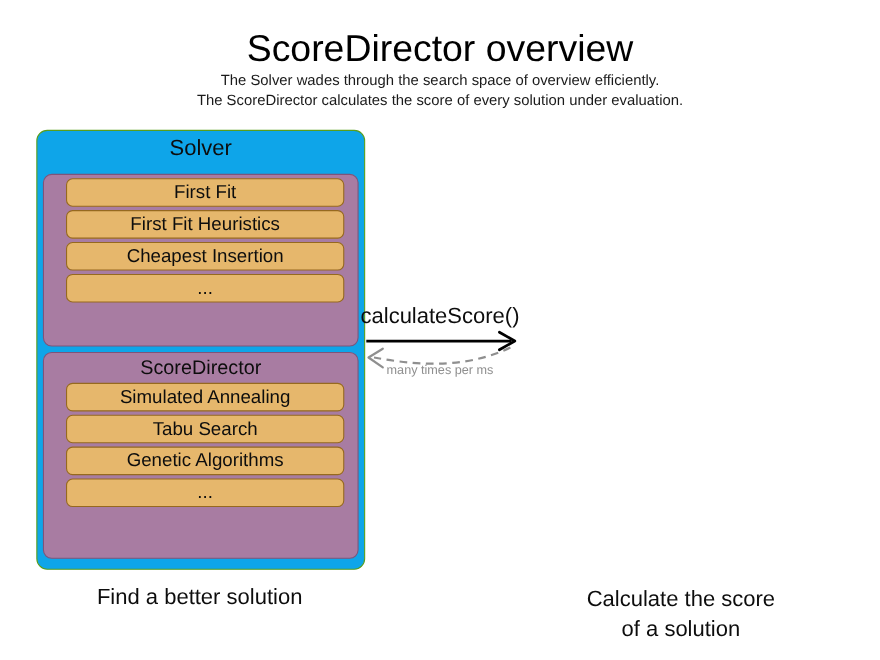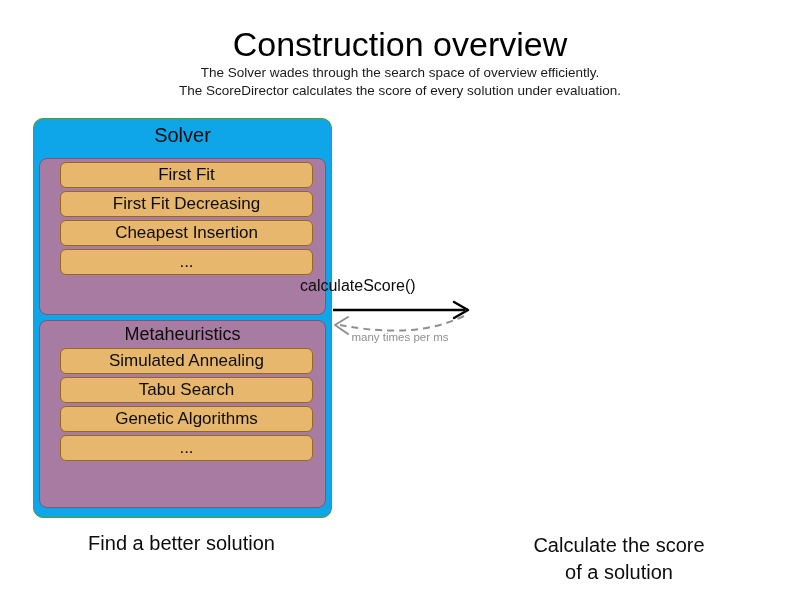--- a/index.html
+++ b/index.html
@@ -49,51 +49,51 @@
   #calc-incr   { top:206px; height:26px; line-height:26px; }
   #bavet-box {
     position:absolute; left:9px; top:27px; width:255px; height:26px; line-height:26px;
     background:#DEAB5C; border:1.5px solid #96691F; border-radius:6px;
     text-align:center; font-size:17px; color:#0d0d0d;
   }
 
   
   #arrow-svg { position:absolute; left:0; top:0; pointer-events:none; }
   #call-label { position:absolute; left:300px; width:200px; top:277px;
-    font-size:16px; color:#0d0d0d; }
+    text-align:center; font-size:20px; color:#0d0d0d; }
   #freq-label { position:absolute; left:300px; width:200px; top:331px;
     text-align:center; font-size:11.5px; color:#8F8F8F; }
 
   
   #solver-caption { position:absolute; left:33px; width:297px; top:532px;
     text-align:center; font-size:20px; color:#0d0d0d; }
   #sd-caption { position:absolute; left:470px; width:298px; top:532px;
     text-align:center; font-size:20px; line-height:27px; color:#0d0d0d; }
 </style>
 </head>
 <body>
 
 <div id="stage">
 
-  <div id="main-title" class="ctr">Construction overview</div>
+  <div id="main-title" class="ctr">ScoreDirector overview</div>
   <div id="subtitle-1" class="ctr">The Solver wades through the search space of overview efficiently.</div>
   <div id="subtitle-2" class="ctr">The ScoreDirector calculates the score of every solution under evaluation.</div>
 
   <div id="solver-box">
     <span class="big-label">Solver</span>
 
     <div id="group-ch" class="algo-group">
       <div class="algo-item">First Fit</div>
-      <div class="algo-item">First Fit Decreasing</div>
+      <div class="algo-item">First Fit Heuristics</div>
       <div class="algo-item">Cheapest Insertion</div>
       <div class="algo-item">...</div>
     </div>
 
     <div id="group-mh" class="algo-group">
-      <span class="group-label">Metaheuristics</span>
+      <span class="group-label">ScoreDirector</span>
       <div class="algo-item">Simulated Annealing</div>
       <div class="algo-item">Tabu Search</div>
       <div class="algo-item">Genetic Algorithms</div>
       <div class="algo-item">...</div>
     </div>
   </div>
 
 
   <svg id="arrow-svg" width="800" height="600" viewBox="0 0 800 600">
     <g>

